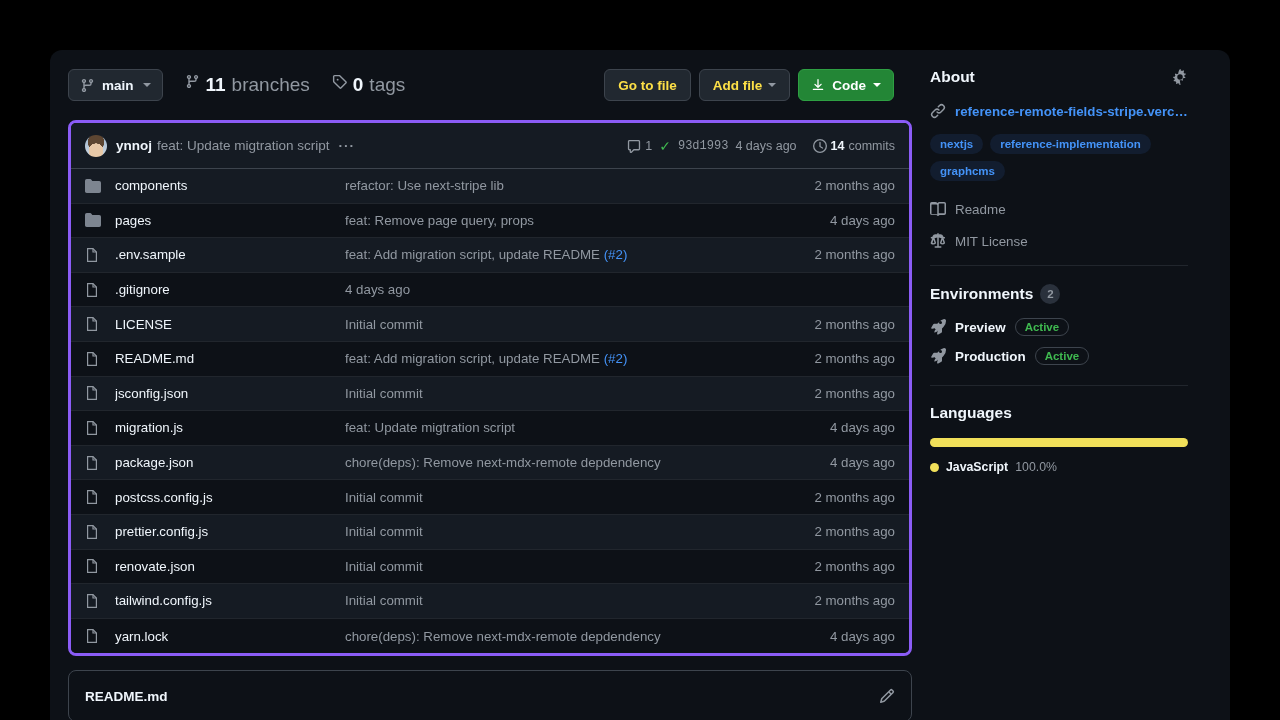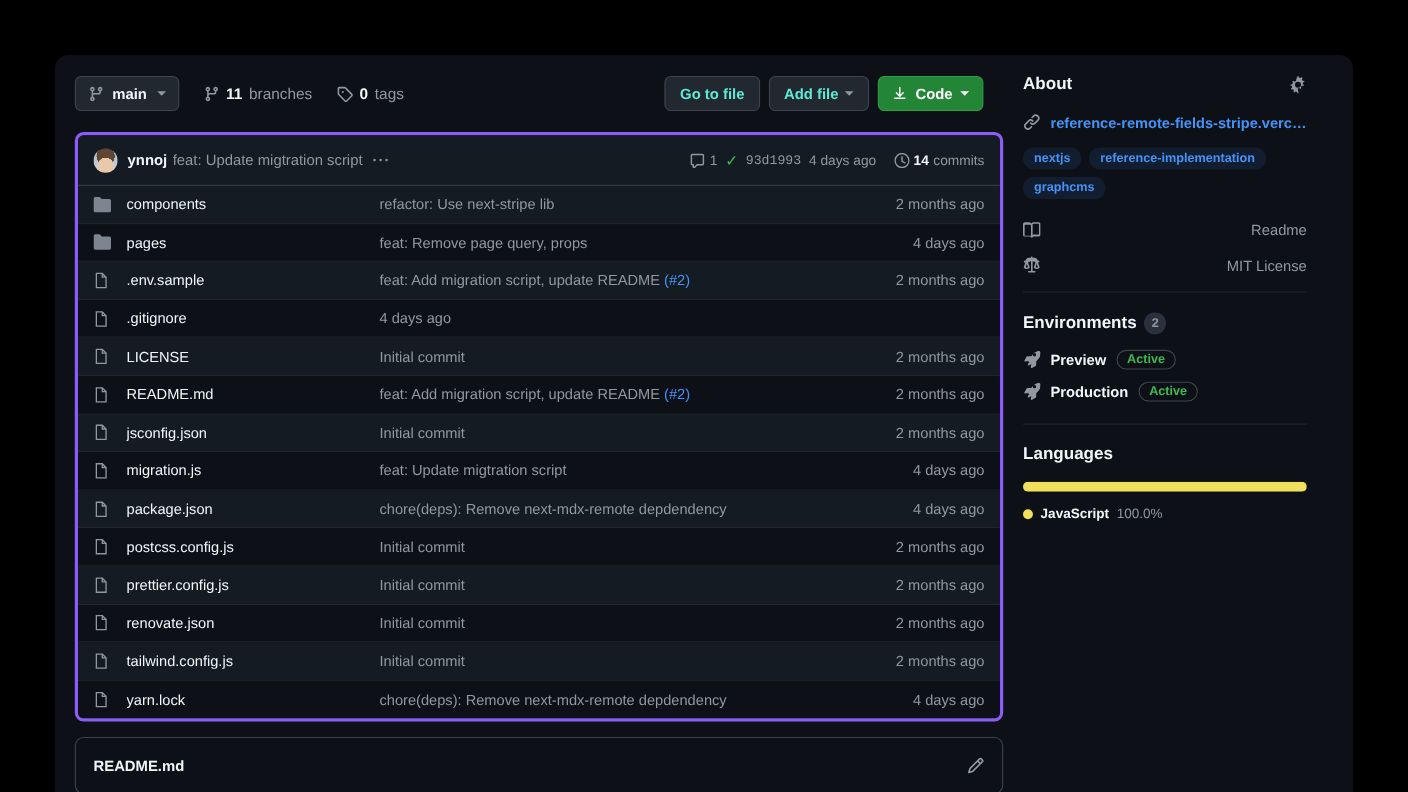--- a/index.html
+++ b/index.html
@@ -56,24 +56,24 @@
     cursor: pointer;
   }
   .branch-btn .caret {
     border-left: 4px solid transparent;
     border-right: 4px solid transparent;
     border-top: 4px solid #9198a1;
     margin-left: 2px;
   }
   .meta-link {
     display: flex;
-    align-items: center;
+    align-items: flex-start;
     gap: 6px;
     margin-left: 22px;
-    font-size: 14px;
+    font-size: 19px;
     color: #9198a1;
     cursor: pointer;
   }
   .meta-link b { color: #f0f6fc; font-weight: bold; }
 
   .toolbar-right {
     margin-left: auto;
     display: flex;
     align-items: center;
     gap: 8px;
@@ -83,21 +83,21 @@
     display: flex;
     align-items: center;
     gap: 6px;
     height: 32px;
     padding: 0 13px;
     background: #212830;
     border: 1px solid #3d444d;
     border-radius: 6px;
     font-size: 13.5px;
     font-weight: bold;
-    color: #5eead4;
+    color: #fde047;
     cursor: pointer;
     white-space: nowrap;
   }
   .btn .caret {
     border-left: 4px solid transparent;
     border-right: 4px solid transparent;
     border-top: 4px solid #9198a1;
   }
   .btn-code {
     background: #238636;
@@ -237,21 +237,20 @@
   }
 
   .side-link {
     display: flex;
     align-items: center;
     gap: 9px;
     font-size: 13.4px;
     color: #9198a1;
     margin-bottom: 16px;
     cursor: pointer;
-    justify-content: space-between;
   }
 
   .divider { height: 1px; background: #21262d; margin: 10px 0 18px; }
 
   .count-badge {
     display: inline-flex;
     align-items: center;
     justify-content: center;
     min-width: 20px; height: 20px;
     padding: 0 6px;

